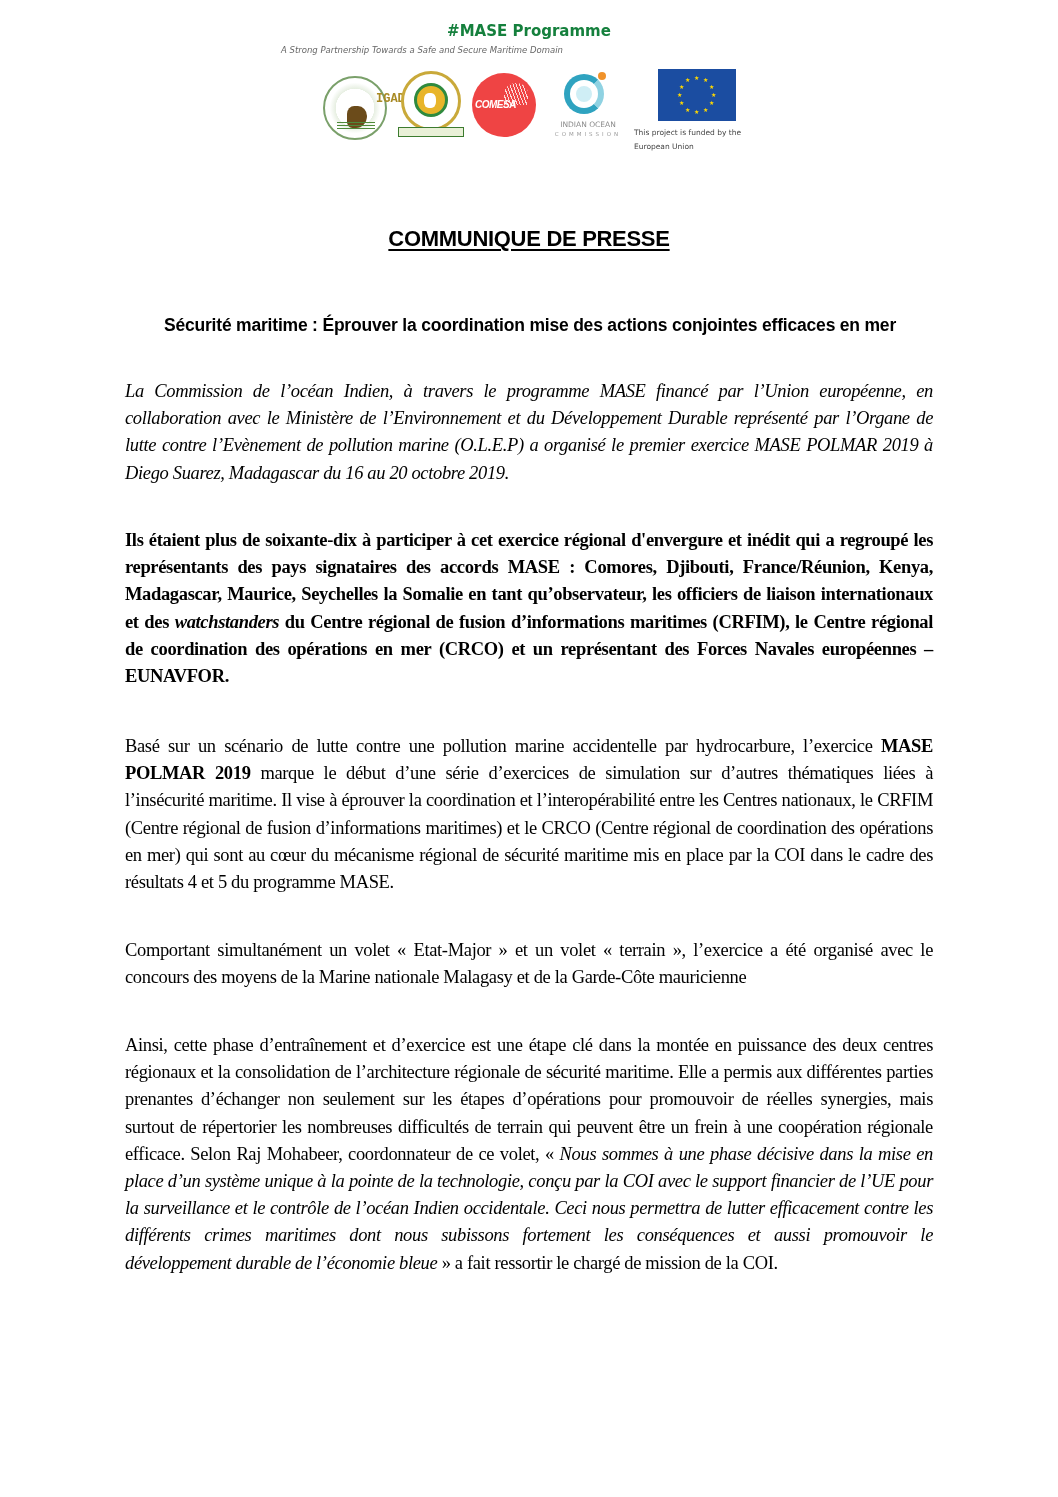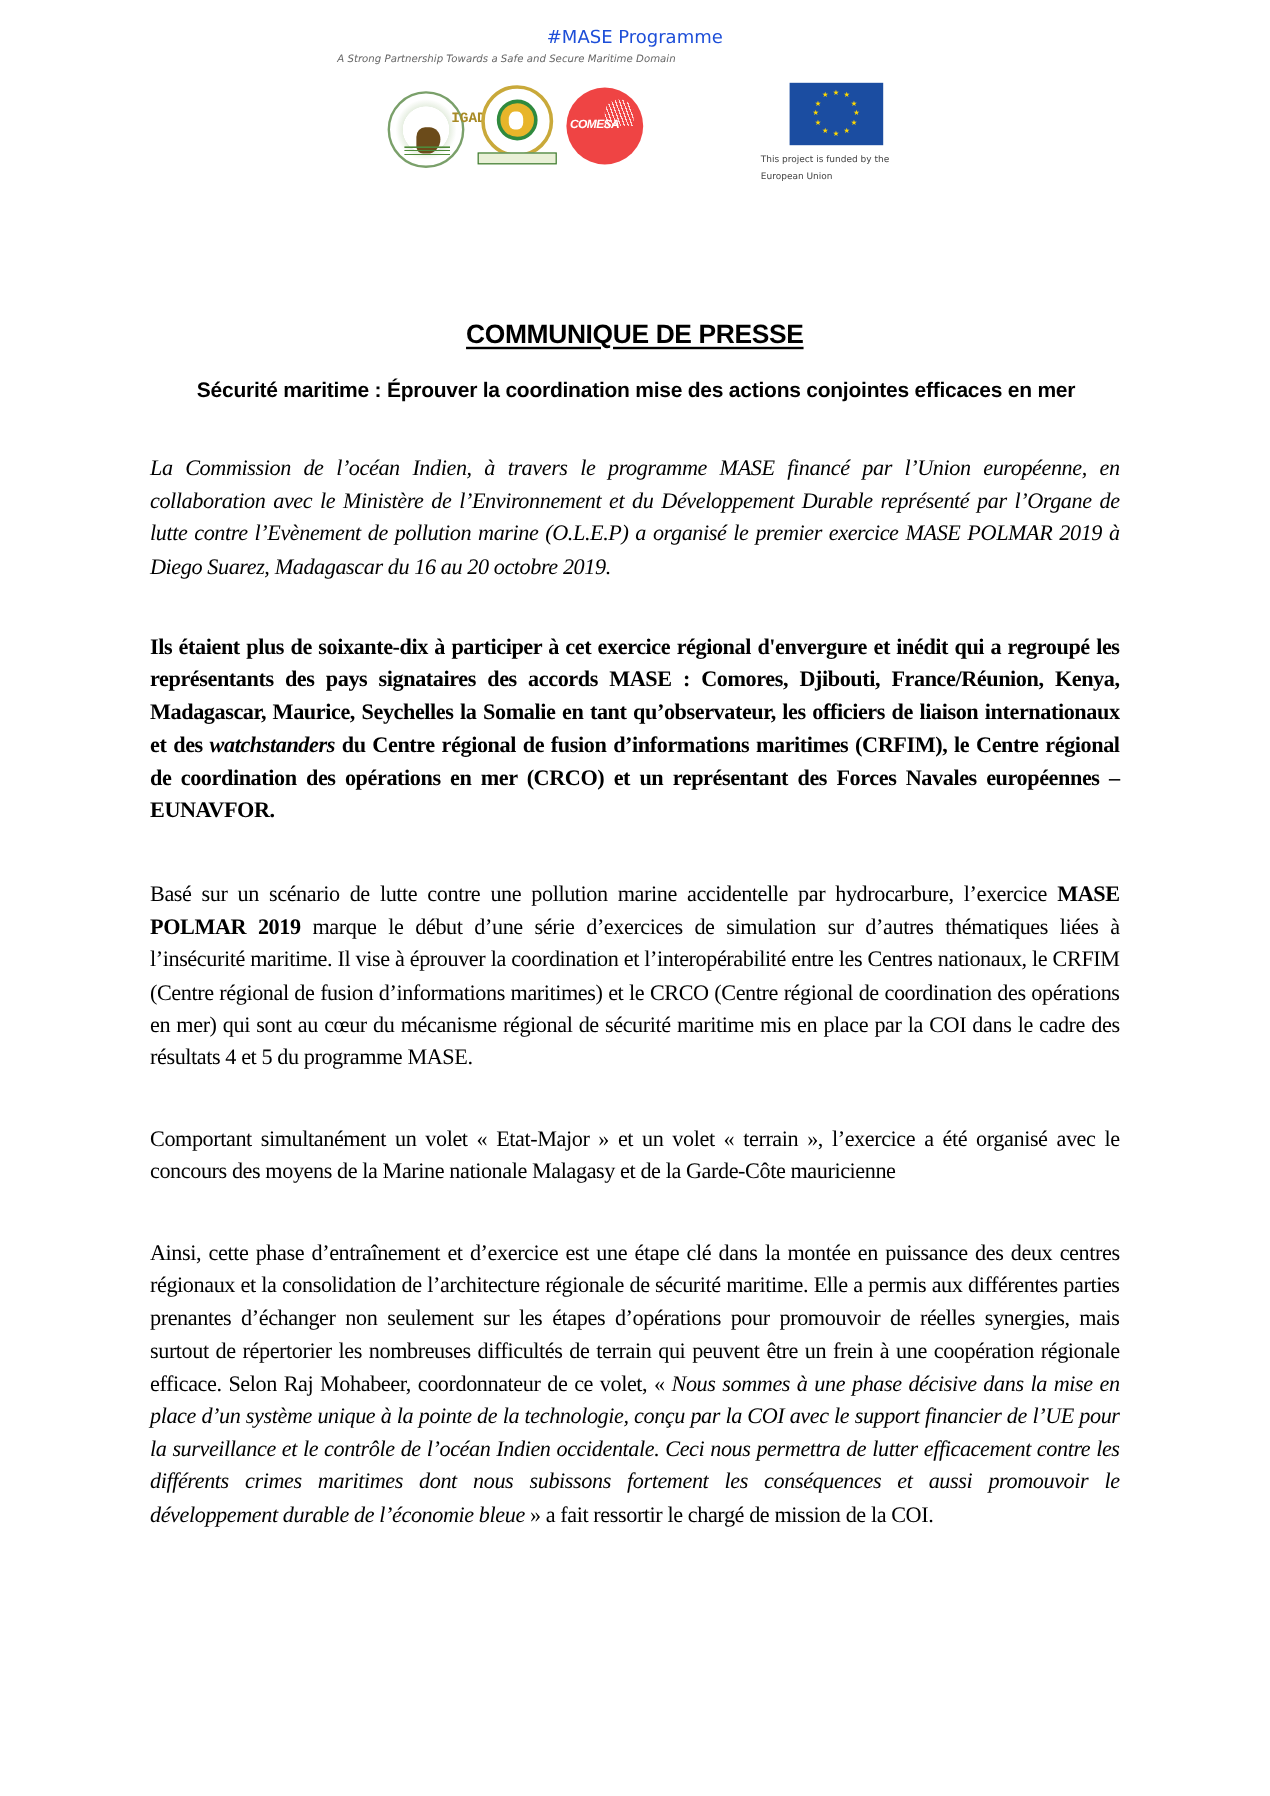--- a/index.html
+++ b/index.html
@@ -1,21 +1,21 @@
 <!DOCTYPE html>
 <html><head>
   <meta charset="utf-8">
   <style>
     html, body { margin: 0; padding: 0; background: #ffffff; }
     body { width: 1058px; height: 1497px; position: relative; overflow: hidden; color: #000; }
     .page { position: absolute; left: 0; top: 0; width: 1058px; height: 1497px; background: #fff; }
 
     
     .hdr-title { position: absolute; top: 22px; left: 0; width: 1058px; text-align: center;
-      font-family: "DejaVu Sans", sans-serif; font-size: 15px; color: #1d4ed8; }
+      font-family: "DejaVu Sans", sans-serif; font-size: 15px; color: #15803d; font-weight: bold; }
     .hdr-sub { position: absolute; top: 45px; left: 0; width: 844px; text-align: center;
       font-family: "DejaVu Sans", sans-serif; font-style: italic; font-size: 8.5px; color: #666; }
     .logos { position: absolute; top: 68px; left: 320px; width: 450px; height: 90px; }
     .logo { position: absolute; }
     .igad { left: 3px; top: 8px; width: 64px; height: 64px; border-radius: 50%;
       border: 2px solid #7aa06a; background: radial-gradient(circle, #fff 45%, #e7efe2 46%, #fff 60%); box-sizing: border-box; }
     .igad-text { position: absolute; left: 15px; top: 14px; font-family: Liberation Mono, monospace; font-weight: bold; font-size: 12px; color: #a88a25; padding-left: 36px; }
     .igad-map { position: absolute; left: 22px; top: 28px; width: 20px; height: 22px; background: #6b4b1a; border-radius: 40% 50% 60% 30%; }
     .igad-lines { position: absolute; left: 12px; top: 44px; width: 38px; height: 8px;
       background: repeating-linear-gradient(to bottom, #4f8a3a 0 1px, transparent 1px 3px); }
@@ -37,21 +37,21 @@
     .ioc-dot { position: absolute; left: 58px; top: 4px; width: 8px; height: 8px; border-radius: 50%; background: #f0922a; }
     .ioc-t1 { position: absolute; left: 0; top: 52px; width: 96px; text-align: center; font-family: "DejaVu Sans", sans-serif; font-size: 7.5px; color: #8c8c8c; }
     .ioc-t2 { position: absolute; left: 0; top: 63px; width: 96px; text-align: center; font-family: "DejaVu Sans", sans-serif; font-size: 5.5px; letter-spacing: 3px; color: #9a9a9a; }
     .eu { left: 338px; top: 1px; width: 78px; height: 52px; background: #1b4da1; }
     .eu-star { position: absolute; font-size: 6px; line-height: 6px; color: #ffd800; }
     .eu-t { position: absolute; left: 314px; top: 58px; width: 126px; 
       font-family: "DejaVu Sans", sans-serif; font-size: 7.5px; color: #444; line-height: 14px; }
 
     
     .main-title { position: absolute; top: 226px; left: 0; width: 1058px; text-align: center;
-      font-family: "Liberation Sans", sans-serif; font-weight: bold; font-size: 22px; text-decoration: underline; text-underline-offset: 3px; letter-spacing: -0.3px; margin-top: 40px; }
+      font-family: "Liberation Sans", sans-serif; font-weight: bold; font-size: 22px; text-decoration: underline; text-underline-offset: 3px; letter-spacing: -0.3px; }
     .subtitle { position: absolute; top: 313px; left: 130px; width: 800px; text-align: center;
       font-family: "Liberation Sans", sans-serif; font-weight: bold; font-size: 17.5px; line-height: 24px; letter-spacing: -0.2px; }
 
     
     .body { position: absolute; left: 125px; width: 808px; font-family: "Liberation Serif", serif;
       font-size: 18.5px; line-height: 27.2px; text-align: justify; letter-spacing: -0.35px; }
     .body p { margin: 0; }
     .p1 { top: 378px; font-style: italic; }
     .p2 { top: 527px; font-weight: bold; }
     .p3 { top: 733px; }
@@ -80,20 +80,27 @@
       <div class="eac-inner"></div>
       <div class="eac-map"></div>
       <div class="eac-banner"></div>
     </div>
 
     <div class="logo comesa">
       <span class="comesa-rays"></span>
       <span class="comesa-text">COMESA</span>
     </div>
 
+    <div class="logo ioc">
+      <div class="ioc-swirl"></div>
+      <div class="ioc-core"></div>
+      <div class="ioc-dot"></div>
+      <div class="ioc-t1">INDIAN OCEAN</div>
+      <div class="ioc-t2">COMMISSION</div>
+    </div>
 
     <div class="logo eu">
       <span class="eu-star" style="left:36px;top:6px">★</span>
       <span class="eu-star" style="left:45px;top:8px">★</span>
       <span class="eu-star" style="left:51px;top:15px">★</span>
       <span class="eu-star" style="left:53px;top:23px">★</span>
       <span class="eu-star" style="left:51px;top:31px">★</span>
       <span class="eu-star" style="left:45px;top:38px">★</span>
       <span class="eu-star" style="left:36px;top:40px">★</span>
       <span class="eu-star" style="left:27px;top:38px">★</span>

